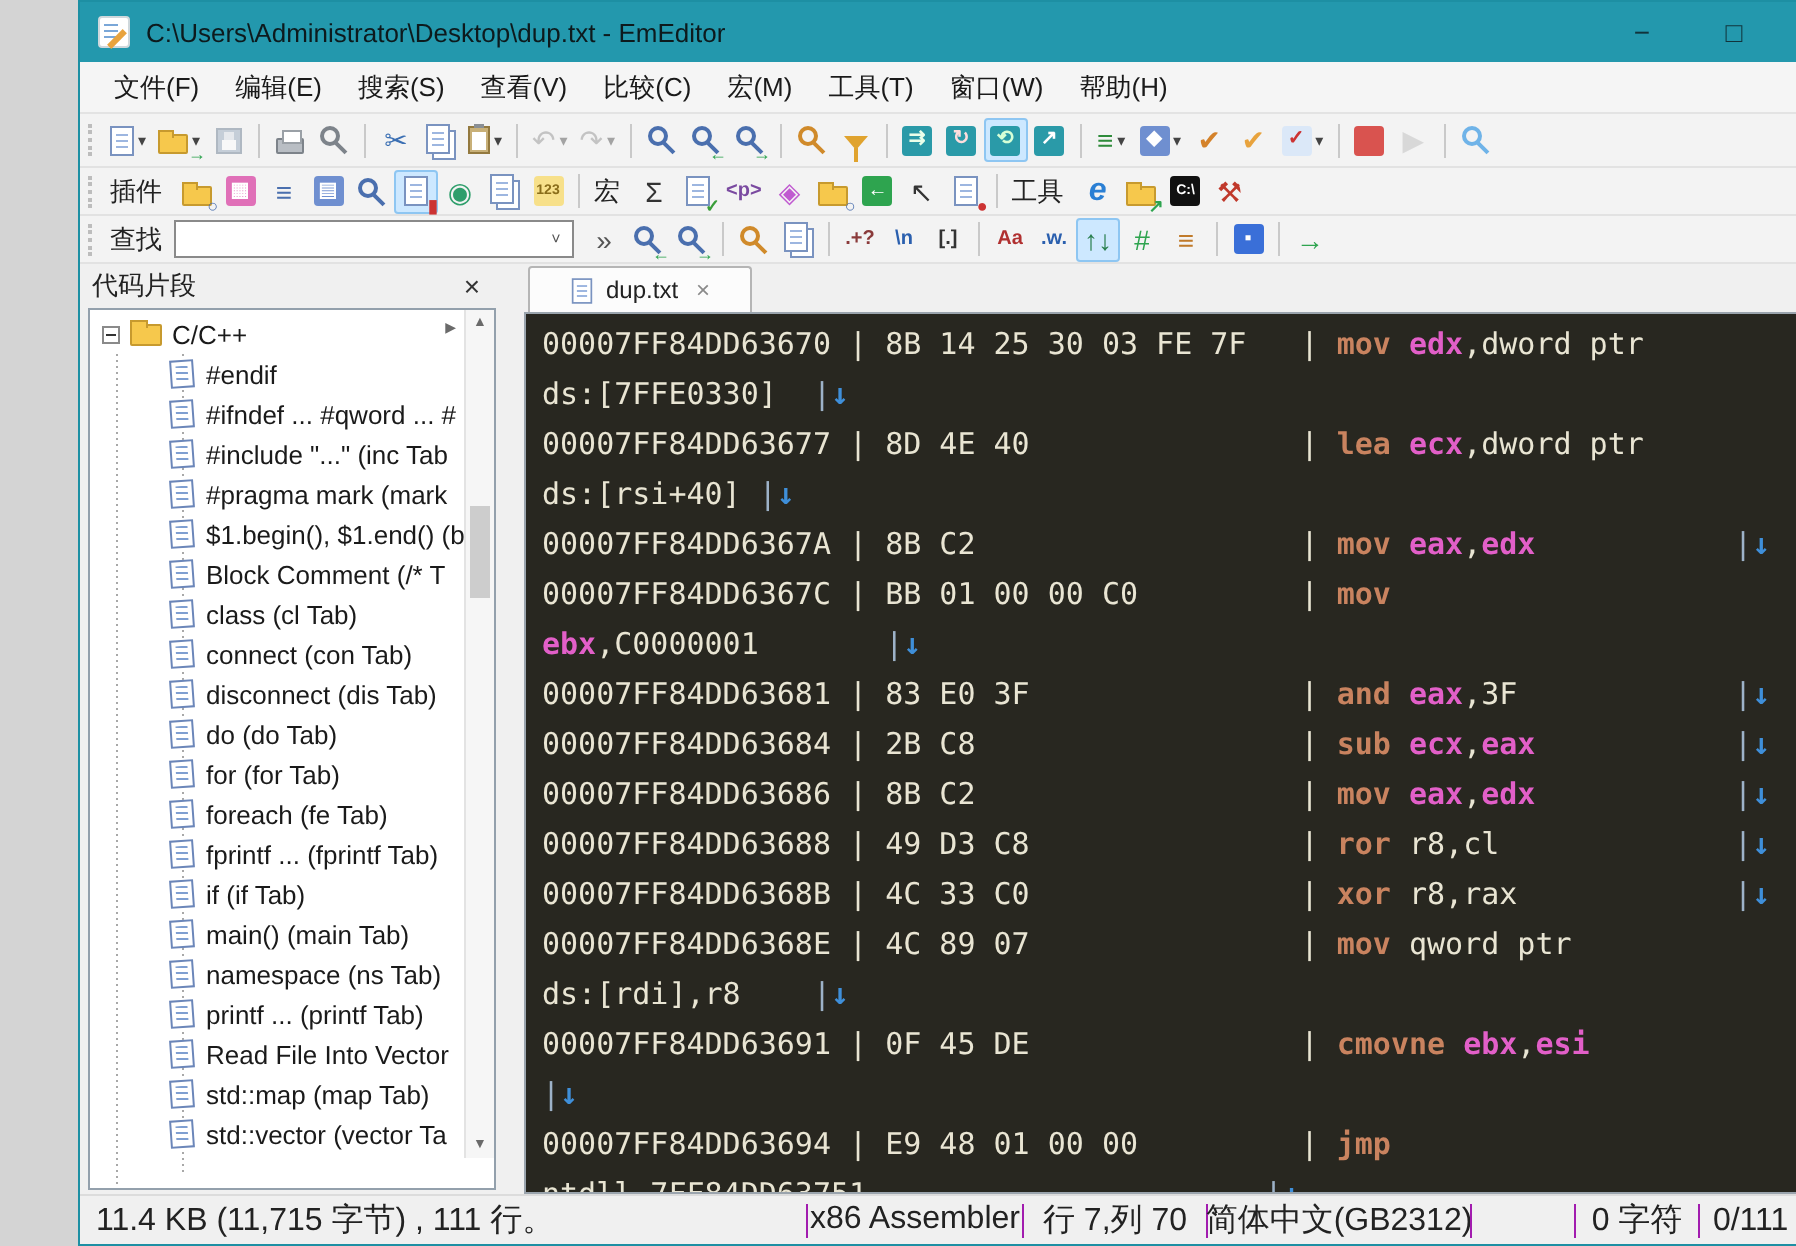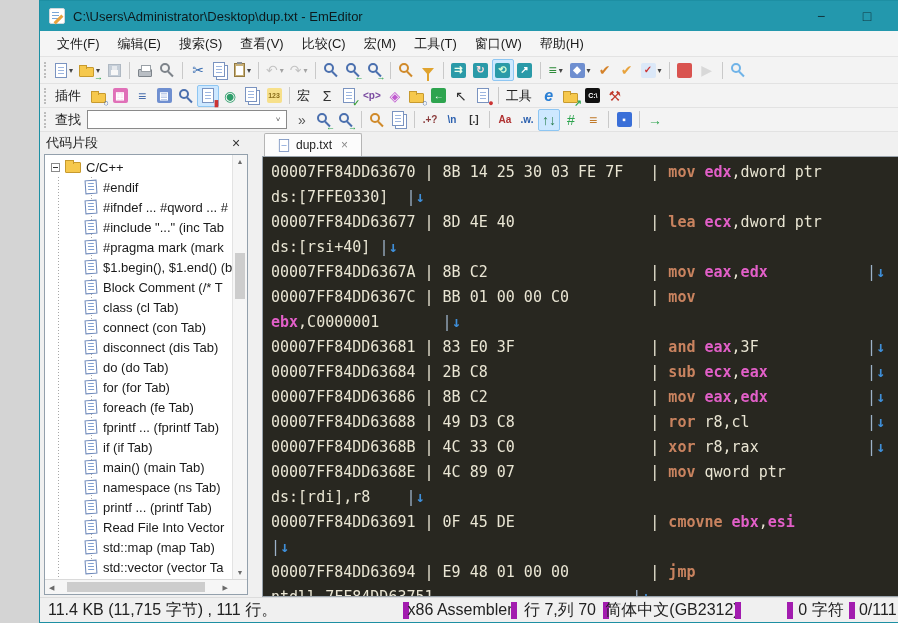--- a/index.html
+++ b/index.html
@@ -61,21 +61,21 @@
   
   .find-combo{width:200px;height:19px;border:1px solid #8a8a8a;background:#fff;display:flex;align-items:center;margin-right:4px;}
   .find-combo input{border:0;outline:0;flex:1;height:15px;font-size:12px;padding:0 3px;font-family:"Liberation Sans",sans-serif;background:transparent;}
   .combo-arrow{width:16px;text-align:center;font-size:8px;color:#555;}
 
   
   .main{flex:1;display:flex;min-height:0;background:#f0f0f0;}
   .sidebar{width:210px;display:flex;flex-direction:column;flex:0 0 auto;}
   .sb-head{height:22px;display:flex;align-items:center;font-size:13px;color:#222;padding:0 6px;flex:0 0 auto;}
   .sb-close{margin-left:auto;font-size:14px;color:#333;width:16px;text-align:center;}
-  .sb-body{flex:1;margin:0 2px 2px 4px;border:1px solid #93a0ac;background:#fff;position:relative;overflow:hidden;display:flex;flex-direction:column;min-height:0;}
+  .sb-body{flex:1;margin:0 2px 2px 4px;border:1px solid #93a0ac;background:#fff;position:relative;overflow:hidden;display:flex;flex-direction:row;min-height:0;}
   .tree{flex:1;position:relative;overflow:hidden;font-size:13px;color:#1a1a1a;padding-top:2px;}
   .trow{height:20px;display:flex;align-items:center;white-space:nowrap;position:relative;}
   .trow.root{padding-left:6px;}
   .trow.child{padding-left:40px;}
   .exp{width:9px;height:9px;border:1px solid #8a8a8a;background:#fff;position:relative;margin-right:5px;flex:0 0 auto;}
   .exp::after{content:"";position:absolute;left:1px;right:1px;top:3px;height:1px;background:#333;}
   .tree-folder{width:16px;height:11px;background:#f6c84c;border:1px solid #c79a2e;border-radius:1px;position:relative;margin-right:5px;flex:0 0 auto;}
   .tree-folder::before{content:"";position:absolute;top:-3px;left:-1px;width:7px;height:3px;background:#f6c84c;border:1px solid #c79a2e;border-bottom:none;}
   .sn-ic{width:12px;height:14px;background:#fff;border:1px solid #6b86b9;position:relative;margin-right:6px;flex:0 0 auto;transform:rotate(-4deg);}
   .sn-ic::after{content:"";position:absolute;left:2px;top:2px;right:2px;bottom:2px;
@@ -89,40 +89,40 @@
   .sb-hleft{position:absolute;left:4px;top:4px;}
   .sb-hright{position:absolute;right:19px;top:4px;}
   .sb-hthumb{position:absolute;left:22px;width:138px;top:2px;bottom:2px;background:#cdcdcd;}
 
   .splitter{width:12px;flex:0 0 auto;}
 
   
   .editor{flex:1;display:flex;flex-direction:column;min-width:0;}
   .tabs{height:24px;display:flex;align-items:flex-end;background:#f0f0f0;padding-left:2px;flex:0 0 auto;}
   .tab{height:23px;display:flex;align-items:center;background:#fcfcfc;border:1px solid #b5b5b5;border-bottom:none;
-       border-radius:2px 2px 0 0;padding:0 13px;font-size:12px;color:#222;gap:6px;}
+       border-radius:2px 2px 0 0;padding:0 20px;font-size:12px;color:#222;gap:6px;}
   .tab .cic-doc{transform:scale(.85);}
   .tab-close{color:#8a8a8a;font-size:12px;margin-left:3px;}
   .edit-wrap{flex:1;display:flex;border:1px solid #9aa4ad;background:#282720;min-height:0;margin-right:2px;}
   .edit-text{flex:1;overflow:hidden;padding:3px 0 0 8px;font-family:"DejaVu Sans Mono",monospace;
              font-size:15px;line-height:25px;white-space:pre;color:#e9e5d3;}
   .eline{height:25px;}
   .s-p{color:#e9e5d3;}
   .s-m{color:#c9835f;font-weight:bold;}
   .s-r{color:#e25fc8;font-weight:bold;}
   .s-b{color:#9db2c8;}
   .s-a{color:#3f8fd9;font-weight:bold;}
   .ed-vscroll{width:17px;background:#2b2a22;border-left:1px solid #3a3932;position:relative;flex:0 0 auto;font-size:8px;color:#6e6e66;}
   .ed-vup{position:absolute;top:4px;left:0;right:0;text-align:center;}
   .ed-vdown{position:absolute;bottom:4px;left:0;right:0;text-align:center;}
   .ed-vthumb{position:absolute;left:2px;right:2px;top:98px;height:34px;background:#6f6f69;}
 
   
   .statusbar{height:25px;display:flex;align-items:center;background:#f0f0f0;border-top:1px solid #dcdcdc;font-size:16px;color:#222;flex:0 0 auto;}
-  .ss{border-left:6px solid #a21caf;height:17px;display:flex;align-items:center;justify-content:center;padding:0 6px;white-space:nowrap;}
+  .ss{border-left:1px solid #a21caf;height:17px;display:flex;align-items:center;justify-content:center;padding:0 6px;white-space:nowrap;}
   .ss-left{border-left:none;flex:1;justify-content:flex-start;padding-left:8px;}
   .ss-syntax{width:108px;}.ss-pos{width:92px;}.ss-enc{width:132px;}.ss-blank{width:52px;}.ss-chars{width:62px;}.ss-lines{width:72px;}
   .ss-grip{width:15px;height:100%;border-left:none;position:relative;}
   .ss-grip::after{content:"";position:absolute;right:2px;bottom:2px;width:9px;height:9px;
       background:repeating-linear-gradient(135deg,#b5b5b5 0 1px,transparent 1px 3px);}
 </style>
 </head>
 <body>
 
 <div class="win">

